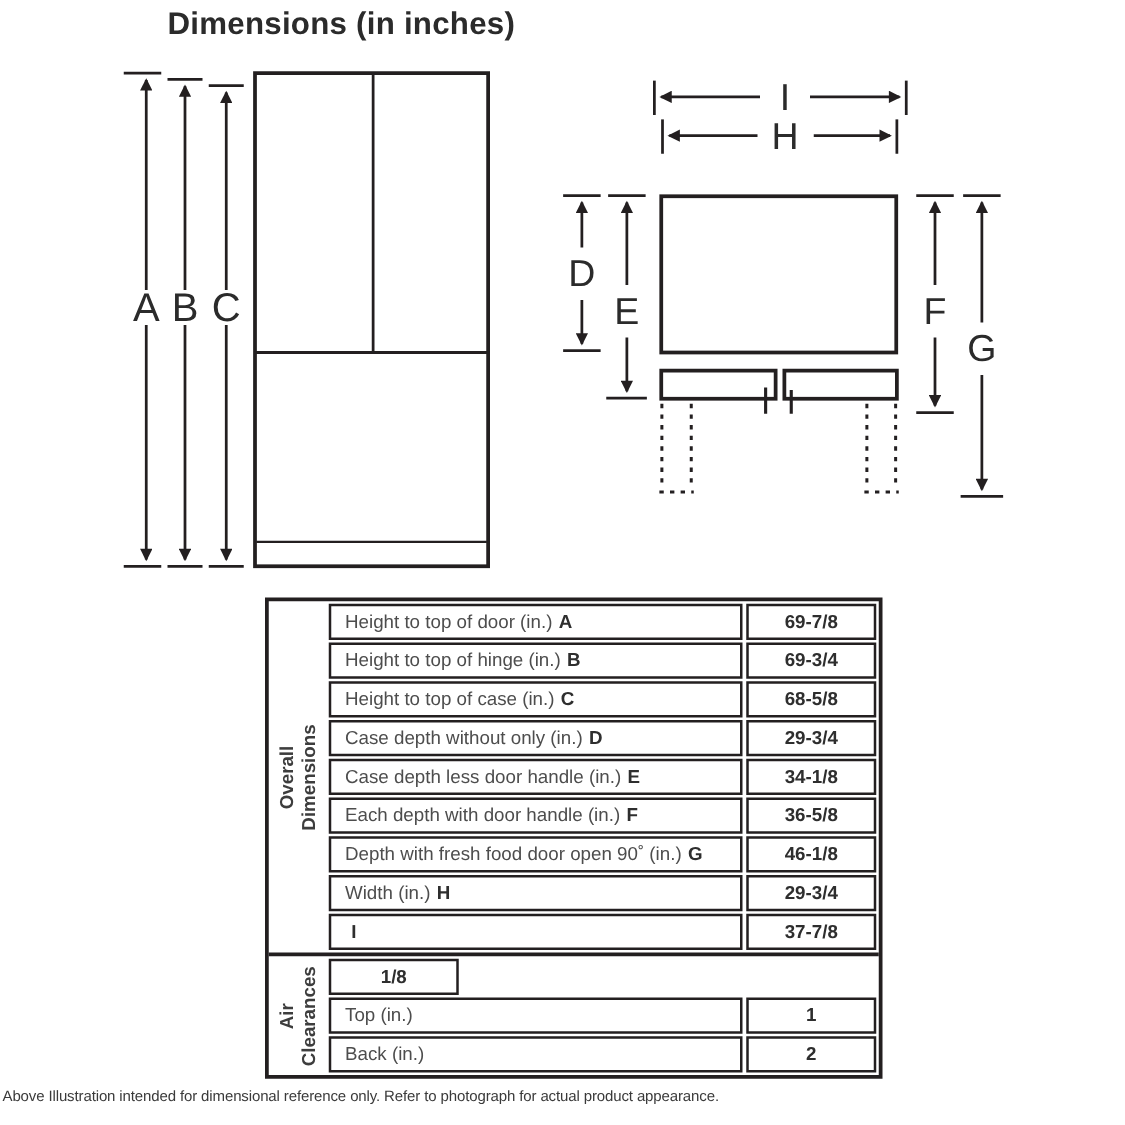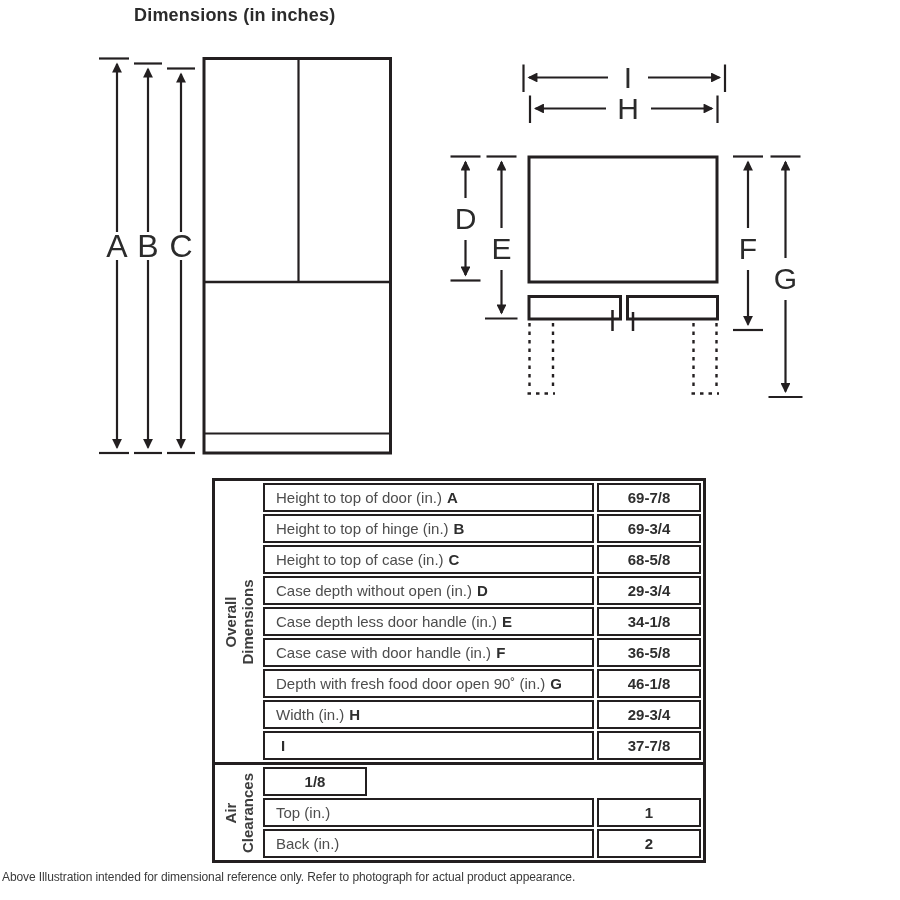--- a/index.html
+++ b/index.html
@@ -4,21 +4,21 @@
 <style>
   html,body { margin:0; padding:0; }
   body {
     width:900px; height:900px; position:relative; background:#ffffff;
     font-family:"Liberation Sans", sans-serif; overflow:hidden;
   }
   * { box-sizing:border-box; }
 
   .page-title {
     position:absolute; left:134px; top:5px;
-    font-size:18px; font-weight:700; color:#2b2b2b; letter-spacing:0.2px;
+    font-size:25px; font-weight:700; color:#2b2b2b; letter-spacing:0.2px;
   }
 
   .diagram-svg { position:absolute; left:0; top:0; }
 
   .dim-letter {
     font-family:"Liberation Sans", sans-serif;
     fill:#2b2b2b; font-weight:400;
   }
 
   
@@ -189,35 +189,35 @@
       </div>
       <div class="row">
         <div class="cell-label">
             <span>Height to top of case (in.)</span>
             <span class="key">C</span>
           </div>
         <div class="cell-value">68-5/8</div>
       </div>
       <div class="row">
         <div class="cell-label">
-            <span>Case depth without open (in.)</span>
+            <span>Case depth without only (in.)</span>
             <span class="key">D</span>
           </div>
         <div class="cell-value">29-3/4</div>
       </div>
       <div class="row">
         <div class="cell-label">
             <span>Case depth less door handle (in.)</span>
             <span class="key">E</span>
           </div>
         <div class="cell-value">34-1/8</div>
       </div>
       <div class="row">
         <div class="cell-label">
-            <span>Case case with door handle (in.)</span>
+            <span>Each depth with door handle (in.)</span>
             <span class="key">F</span>
           </div>
         <div class="cell-value">36-5/8</div>
       </div>
       <div class="row">
         <div class="cell-label">
             <span>Depth with fresh food door open 90˚ (in.)</span>
             <span class="key">G</span>
           </div>
         <div class="cell-value">46-1/8</div>

